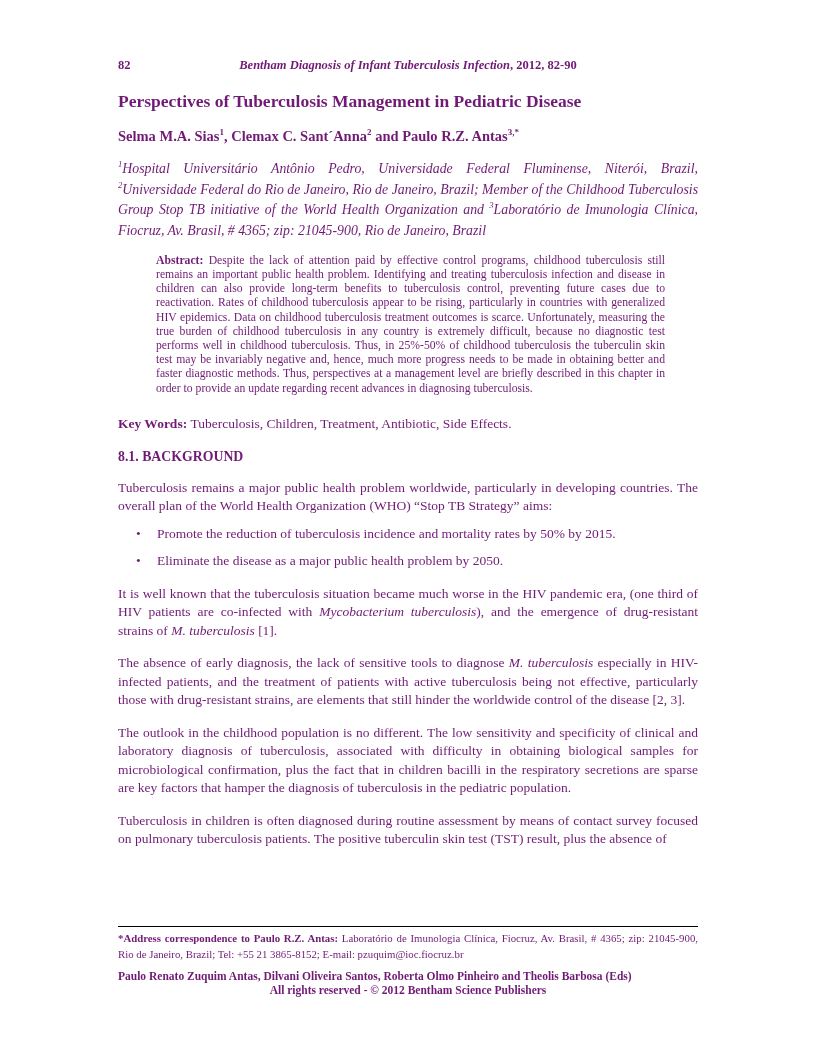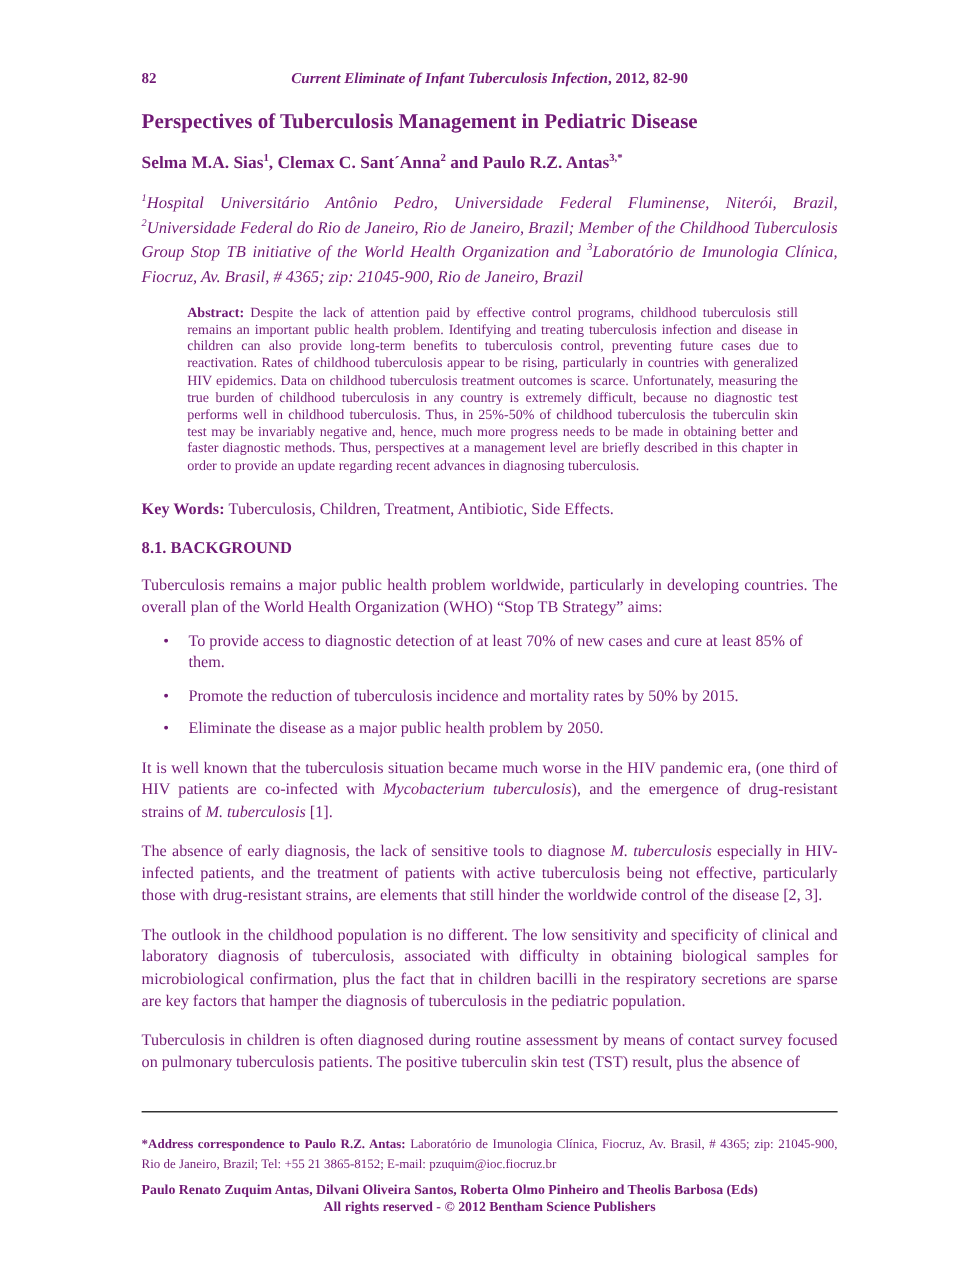--- a/index.html
+++ b/index.html
@@ -103,21 +103,21 @@
   }
 
   .footer {
     position: absolute;
     left: 118px;
     top: 926px;
     width: 580px;
   }
   .footnote {
     border-top: 1.5px solid #000;
-    padding-top: 20px;
+    padding-top: 4px;
     font-size: 10.8px;
     line-height: 15.5px;
     text-align: justify;
   }
   .editors {
     text-align: left;
     font-weight: bold;
     font-size: 11.5px;
     margin-top: 7px;
     line-height: 14px;
@@ -130,40 +130,39 @@
   }
 </style>
 </head>
 <body>
 
 <div class="page">
   <div class="content">
 
     <div class="running-header">
       <span class="pagenum">82</span>
-      <span class="running-title"><span class="b i">Current Eliminate of Infant Tuberculosis Infection</span><span class="b">, 2012, 82-90</span></span>
+      <span class="running-title"><span class="b i">Bentham Diagnosis of Infant Tuberculosis Infection</span><span class="b">, 2012, 82-90</span></span>
     </div>
 
 
     <h1 class="title">Perspectives of Tuberculosis Management in Pediatric Disease</h1>
 
     <div class="authors"><span>Selma M.A. Sias</span><sup>1</sup><span>, Clemax C. Sant´Anna</span><sup>2</sup><span> and Paulo R.Z. Antas</span><sup>3,*</sup></div>
 
     <div class="affiliations"><sup class="i">1</sup><span class="i">Hospital Universitário Antônio Pedro, Universidade Federal Fluminense, Niterói, Brazil, </span><sup class="i">2</sup><span class="i">Universidade Federal do Rio de Janeiro, Rio de Janeiro, Brazil; Member of the Childhood Tuberculosis Group Stop TB initiative of the World Health Organization and </span><sup class="i">3</sup><span class="i">Laboratório de Imunologia Clínica, Fiocruz, Av. Brasil, # 4365; zip: 21045-900, Rio de Janeiro, Brazil</span></div>
 
     <div class="abstract"><span class="b">Abstract: </span><span>Despite the lack of attention paid by effective control programs, childhood tuberculosis still remains an important public health problem. Identifying and treating tuberculosis infection and disease in children can also provide long-term benefits to tuberculosis control, preventing future cases due to reactivation. Rates of childhood tuberculosis appear to be rising, particularly in countries with generalized HIV epidemics. Data on childhood tuberculosis treatment outcomes is scarce. Unfortunately, measuring the true burden of childhood tuberculosis in any country is extremely difficult, because no diagnostic test performs well in childhood tuberculosis. Thus, in 25%-50% of childhood tuberculosis the tuberculin skin test may be invariably negative and, hence, much more progress needs to be made in obtaining better and faster diagnostic methods. Thus, perspectives at a management level are briefly described in this chapter in order to provide an update regarding recent advances in diagnosing tuberculosis.</span></div>
 
     <div class="keywords"><span class="b">Key Words: </span><span>Tuberculosis, Children, Treatment, Antibiotic, Side Effects.</span></div>
 
     <h2 class="section-heading">8.1. BACKGROUND</h2>
 
     <p class="body-para"><span>Tuberculosis remains a major public health problem worldwide, particularly in developing countries. The overall plan of the World Health Organization (WHO) “Stop TB Strategy” aims:</span></p>
 
     <ul class="bullet-list">
-      <li><span>To provide access to diagnostic detection of at least 70% of new cases and cure at least 85% of them.</span></li>
       <li><span>Promote the reduction of tuberculosis incidence and mortality rates by 50% by 2015.</span></li>
       <li><span>Eliminate the disease as a major public health problem by 2050.</span></li>
     </ul>
 
     <p class="body-para"><span>It is well known that the tuberculosis situation became much worse in the HIV pandemic era, (one third of HIV patients are co-infected with </span><span class="i">Mycobacterium tuberculosis</span><span>), and the emergence of drug-resistant strains of </span><span class="i">M. tuberculosis</span><span> [1].</span></p>
     <p class="body-para"><span>The absence of early diagnosis, the lack of sensitive tools to diagnose </span><span class="i">M. tuberculosis</span><span> especially in HIV-infected patients, and the treatment of patients with active tuberculosis being not effective, particularly those with drug-resistant strains, are elements that still hinder the worldwide control of the disease [2, 3].</span></p>
     <p class="body-para"><span>The outlook in the childhood population is no different. The low sensitivity and specificity of clinical and laboratory diagnosis of tuberculosis, associated with difficulty in obtaining biological samples for microbiological confirmation, plus the fact that in children bacilli in the respiratory secretions are sparse are key factors that hamper the diagnosis of tuberculosis in the pediatric population.</span></p>
     <p class="body-para"><span>Tuberculosis in children is often diagnosed during routine assessment by means of contact survey focused on pulmonary tuberculosis patients. The positive tuberculin skin test (TST) result, plus the absence of</span></p>
   </div>
 

